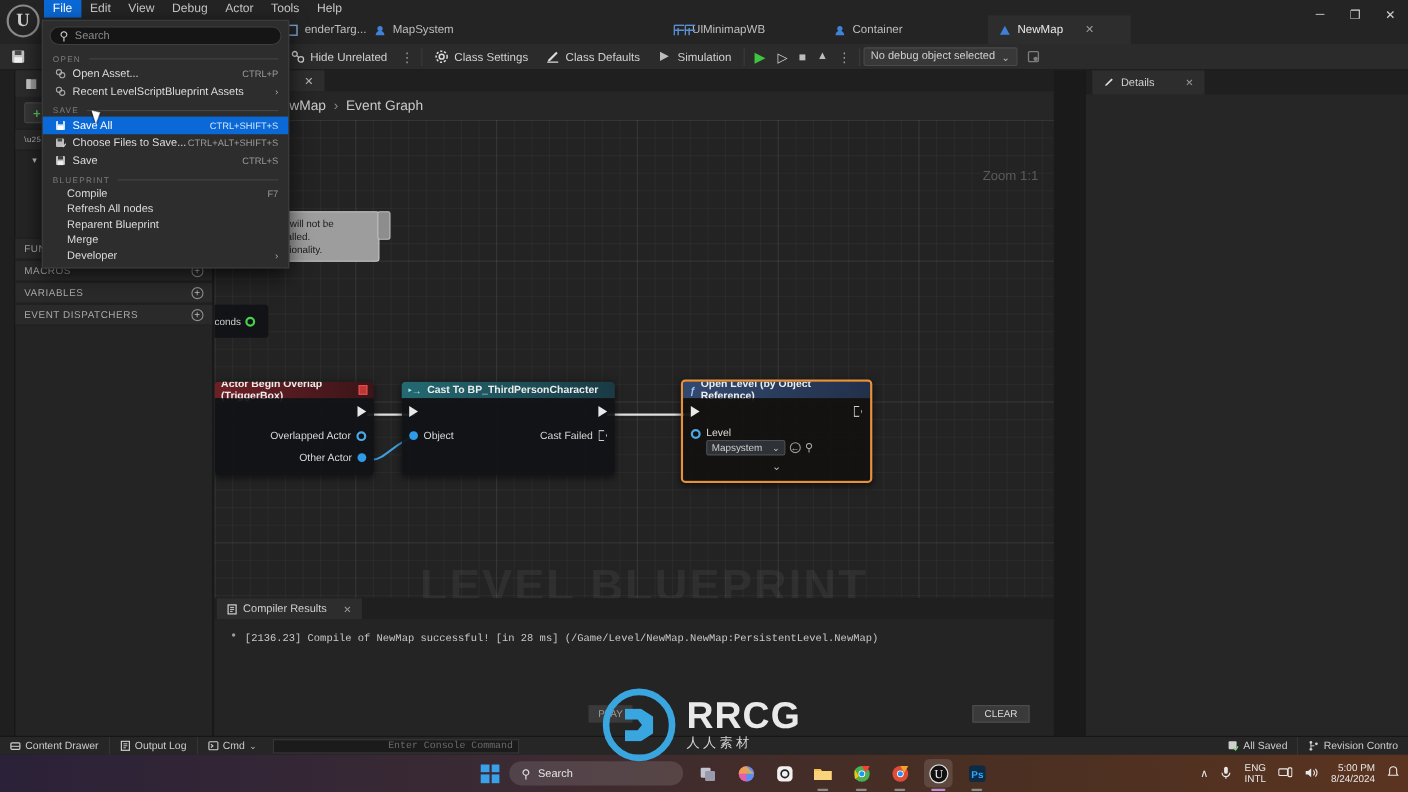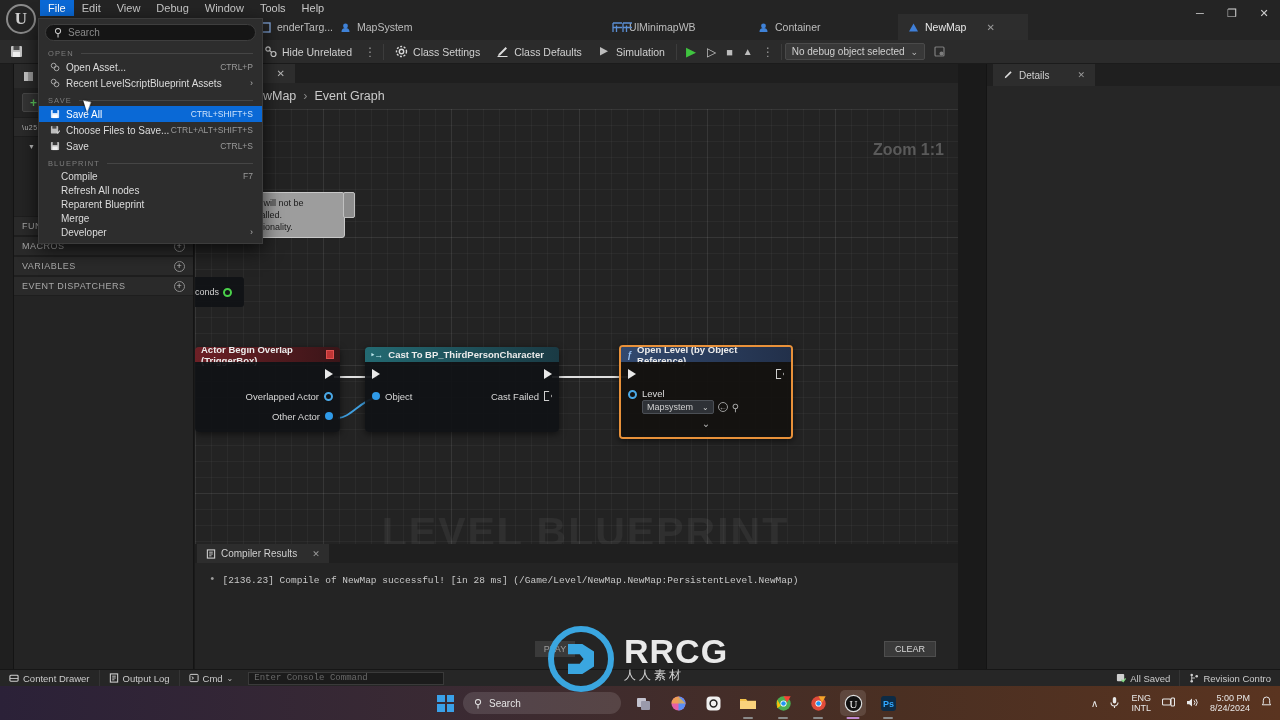--- a/index.html
+++ b/index.html
@@ -102,21 +102,21 @@
     position:relative; height:435px;
     background-color:#232323;
     background-image:
       linear-gradient(to right, rgba(255,255,255,.035) 1px, transparent 1px),
       linear-gradient(to bottom, rgba(255,255,255,.035) 1px, transparent 1px),
       linear-gradient(to right, rgba(255,255,255,.055) 1px, transparent 1px),
       linear-gradient(to bottom, rgba(255,255,255,.055) 1px, transparent 1px);
     background-size: 16px 16px, 16px 16px, 128px 128px, 128px 128px;
     overflow:hidden;
   }
-  .zoomlabel { position:absolute; right:14px; top:32px; font-size:16px; color:#5a5a5a; font-weight:bold; }
+  .zoomlabel { position:absolute; right:14px; top:44px; font-size:12px; color:#5a5a5a; font-weight:normal; }
   .watermark {
     position:absolute; left:0; right:0; top:400px; text-align:center;
     font-size:41px; font-weight:bold; color:rgba(255,255,255,.055); letter-spacing:2px;padding-left:18px;
   }
 
   
   .node { position:absolute; border-radius:4px; overflow:hidden;
           box-shadow:0 2px 7px rgba(0,0,0,.55); }
   .node-hdr { height:15px; display:flex; align-items:center; gap:5px; padding:0 6px;
               font-size:9.5px; font-weight:bold; color:#ececec; }
@@ -176,23 +176,24 @@
 
   
   .statusbar {
     position:absolute; left:0; top:669px; width:1280px; height:17px; background:#262626;
     display:flex; align-items:center; border-top:1px solid #161616;
   }
   .sb-btn { display:flex; align-items:center; gap:4px; padding:0 9px; height:17px;
             font-size:9.5px; color:#cccccc; border-right:1px solid #343434; }
   .sb-btn.noborder { border-right:none; }
   .console-input {
-    margin-left:6px; width:196px; height:13px; background:#1b1b1b; border:1px solid #3a3a3a;
+    margin-left:6px; width:224px; height:13px; background:#1b1b1b; border:1px solid #3a3a3a;
     display:flex; align-items:center; padding:0 5px; font-size:9px; color:#6a6a6a;
     font-family:"Liberation Mono", monospace;
+    justify-content:flex-end;
   }
   .sb-right { margin-left:auto; display:flex; align-items:center; }
 
   
   .taskbar {
     position:absolute; left:0; top:686px; width:1280px; height:34px;
     background:linear-gradient(90deg,#2b2138 0%,#3a2a33 35%,#4a2f22 70%,#5a3420 100%);
     display:flex; align-items:center;
   }
   .tb-center { position:absolute; left:437px; display:flex; align-items:center; gap:9px; }
@@ -267,21 +268,21 @@
 <div id="app">
 
   <div class="titlebar">
     <div class="ue-logo">U</div>
 
     <div class="menubar">
       <div class="menu-item active">File</div>
       <div class="menu-item">Edit</div>
       <div class="menu-item">View</div>
       <div class="menu-item">Debug</div>
-      <div class="menu-item">Window</div>
+      <div class="menu-item">Actor</div>
       <div class="menu-item">Tools</div>
       <div class="menu-item">Help</div>
     </div>
 
     <div class="tabstrip">
       <div class="tab" style="left:60px;">
         <span class="tab-ico">
           <svg viewBox="0 0 11 11">
               <rect x="1" y="1" width="9" height="9" fill="none" stroke="#7d9fd0" stroke-width="1.4"></rect>
             </svg>

